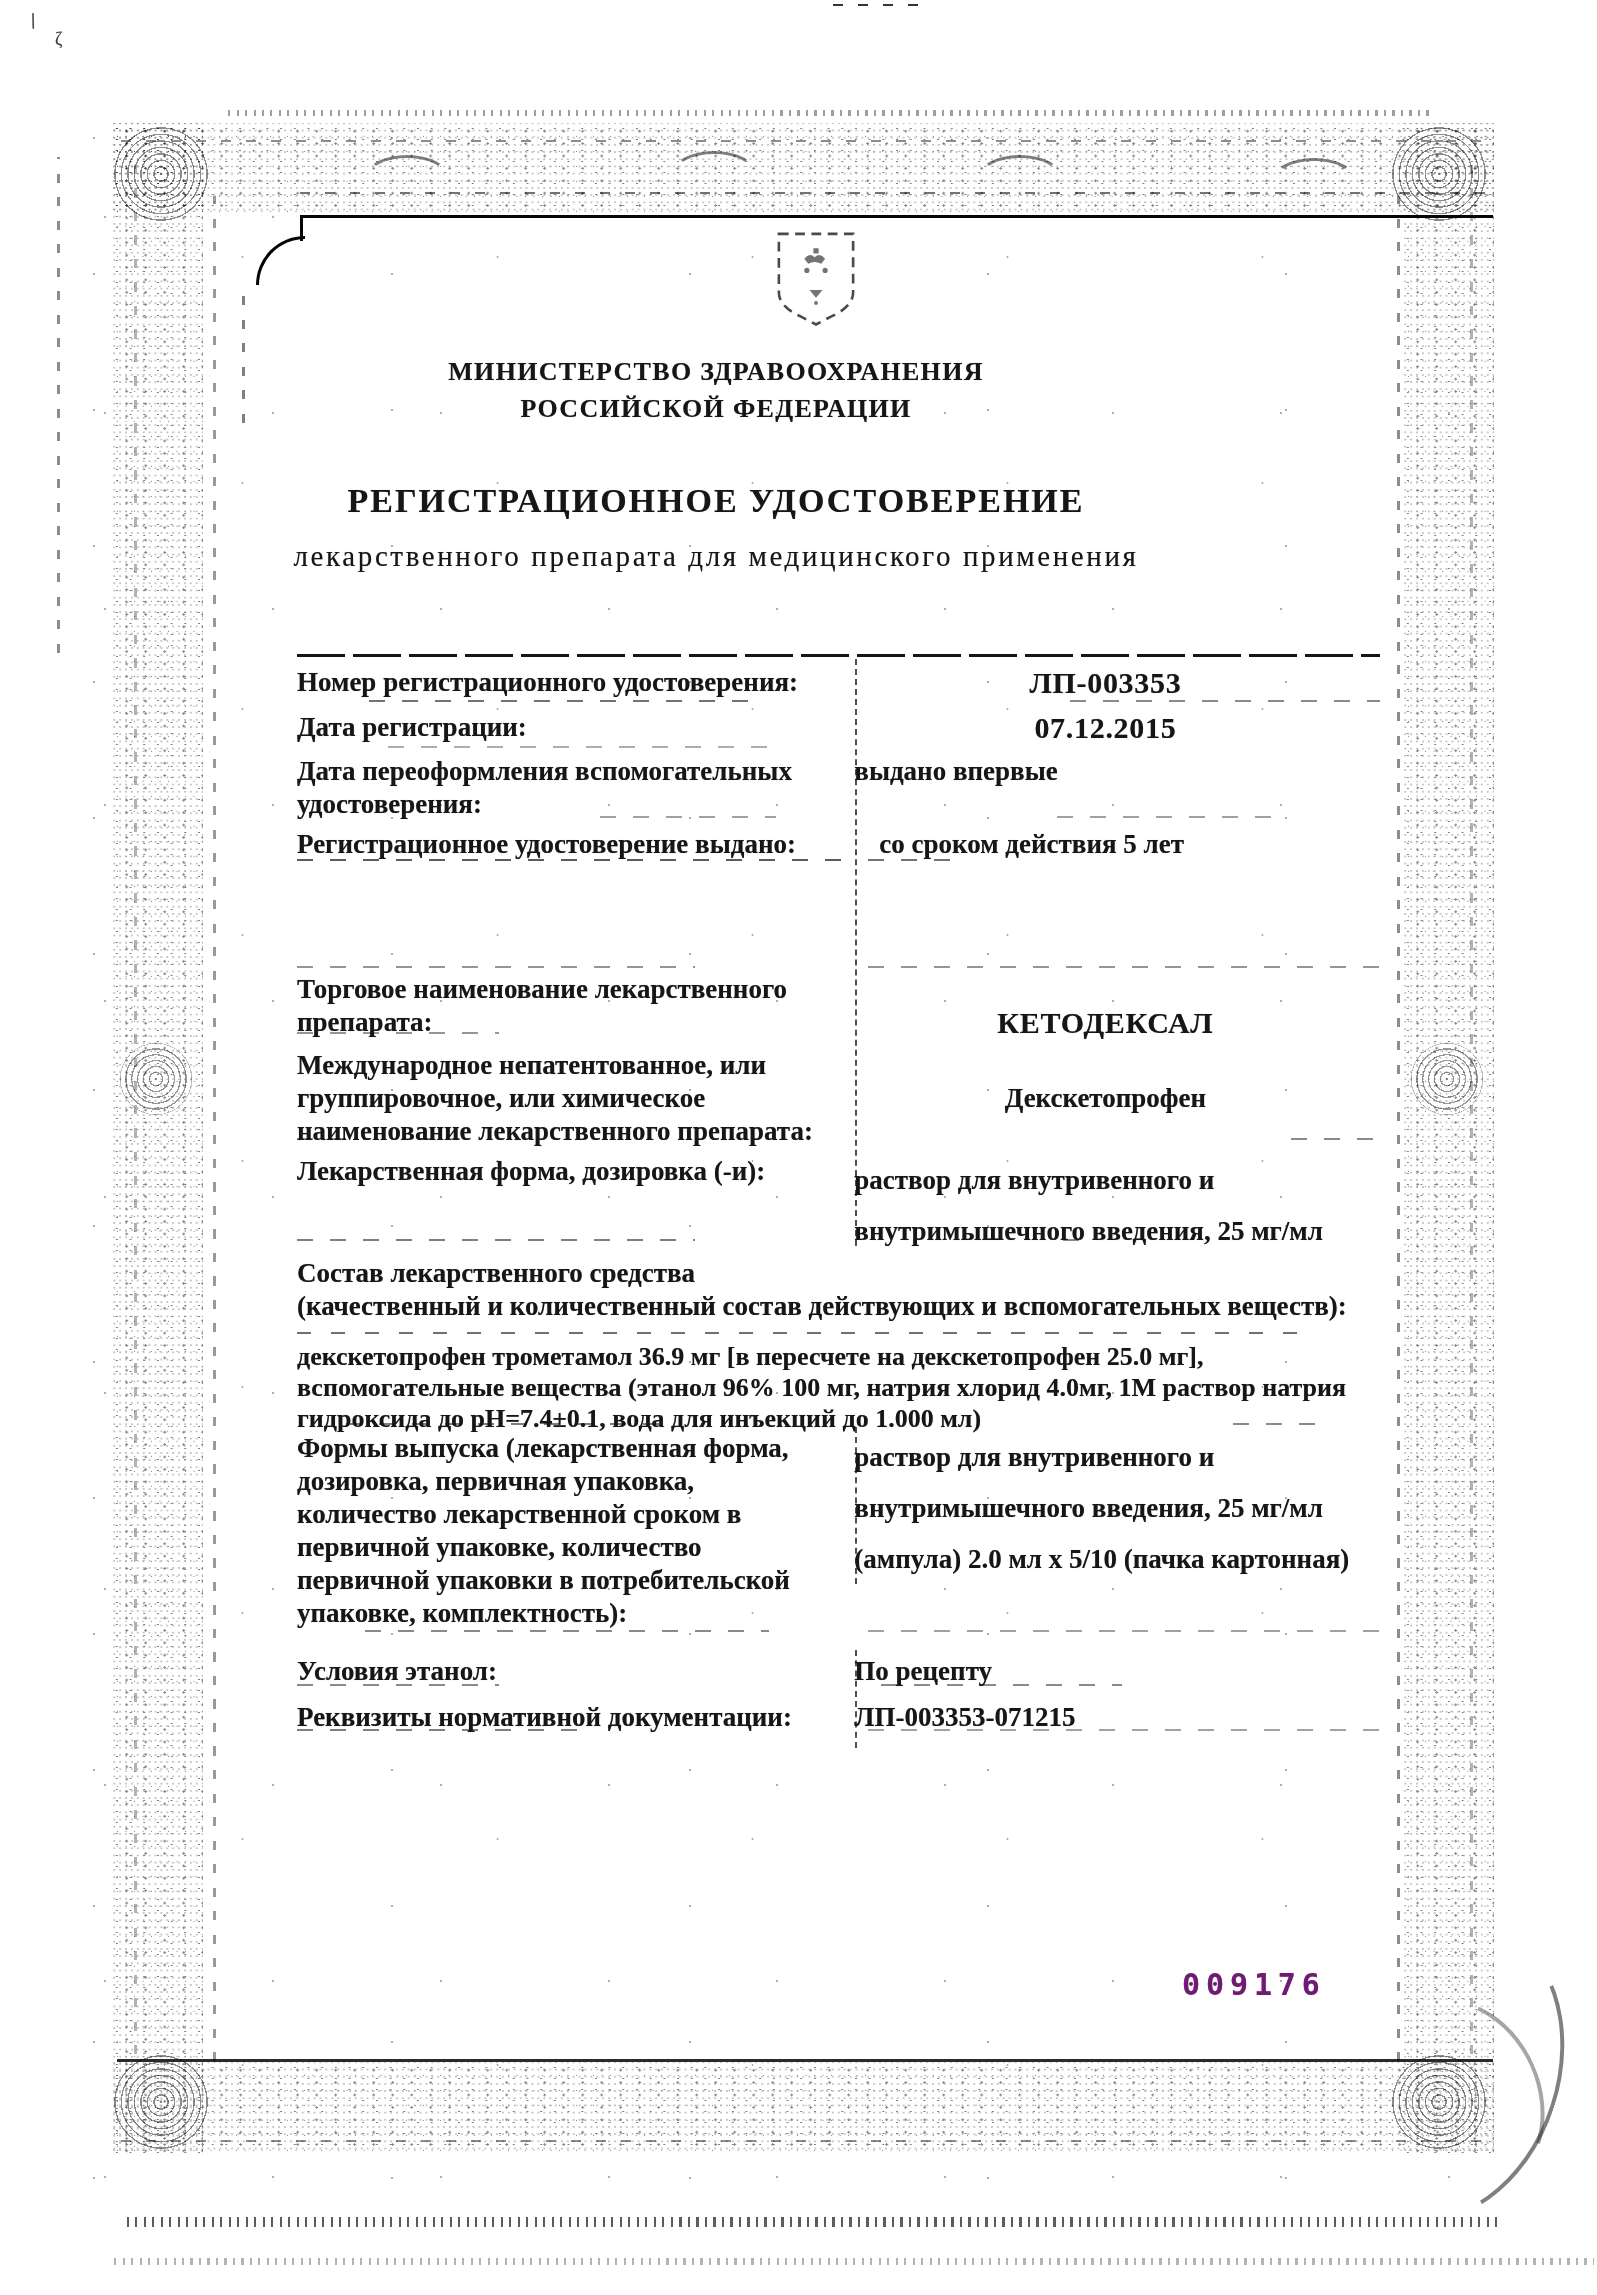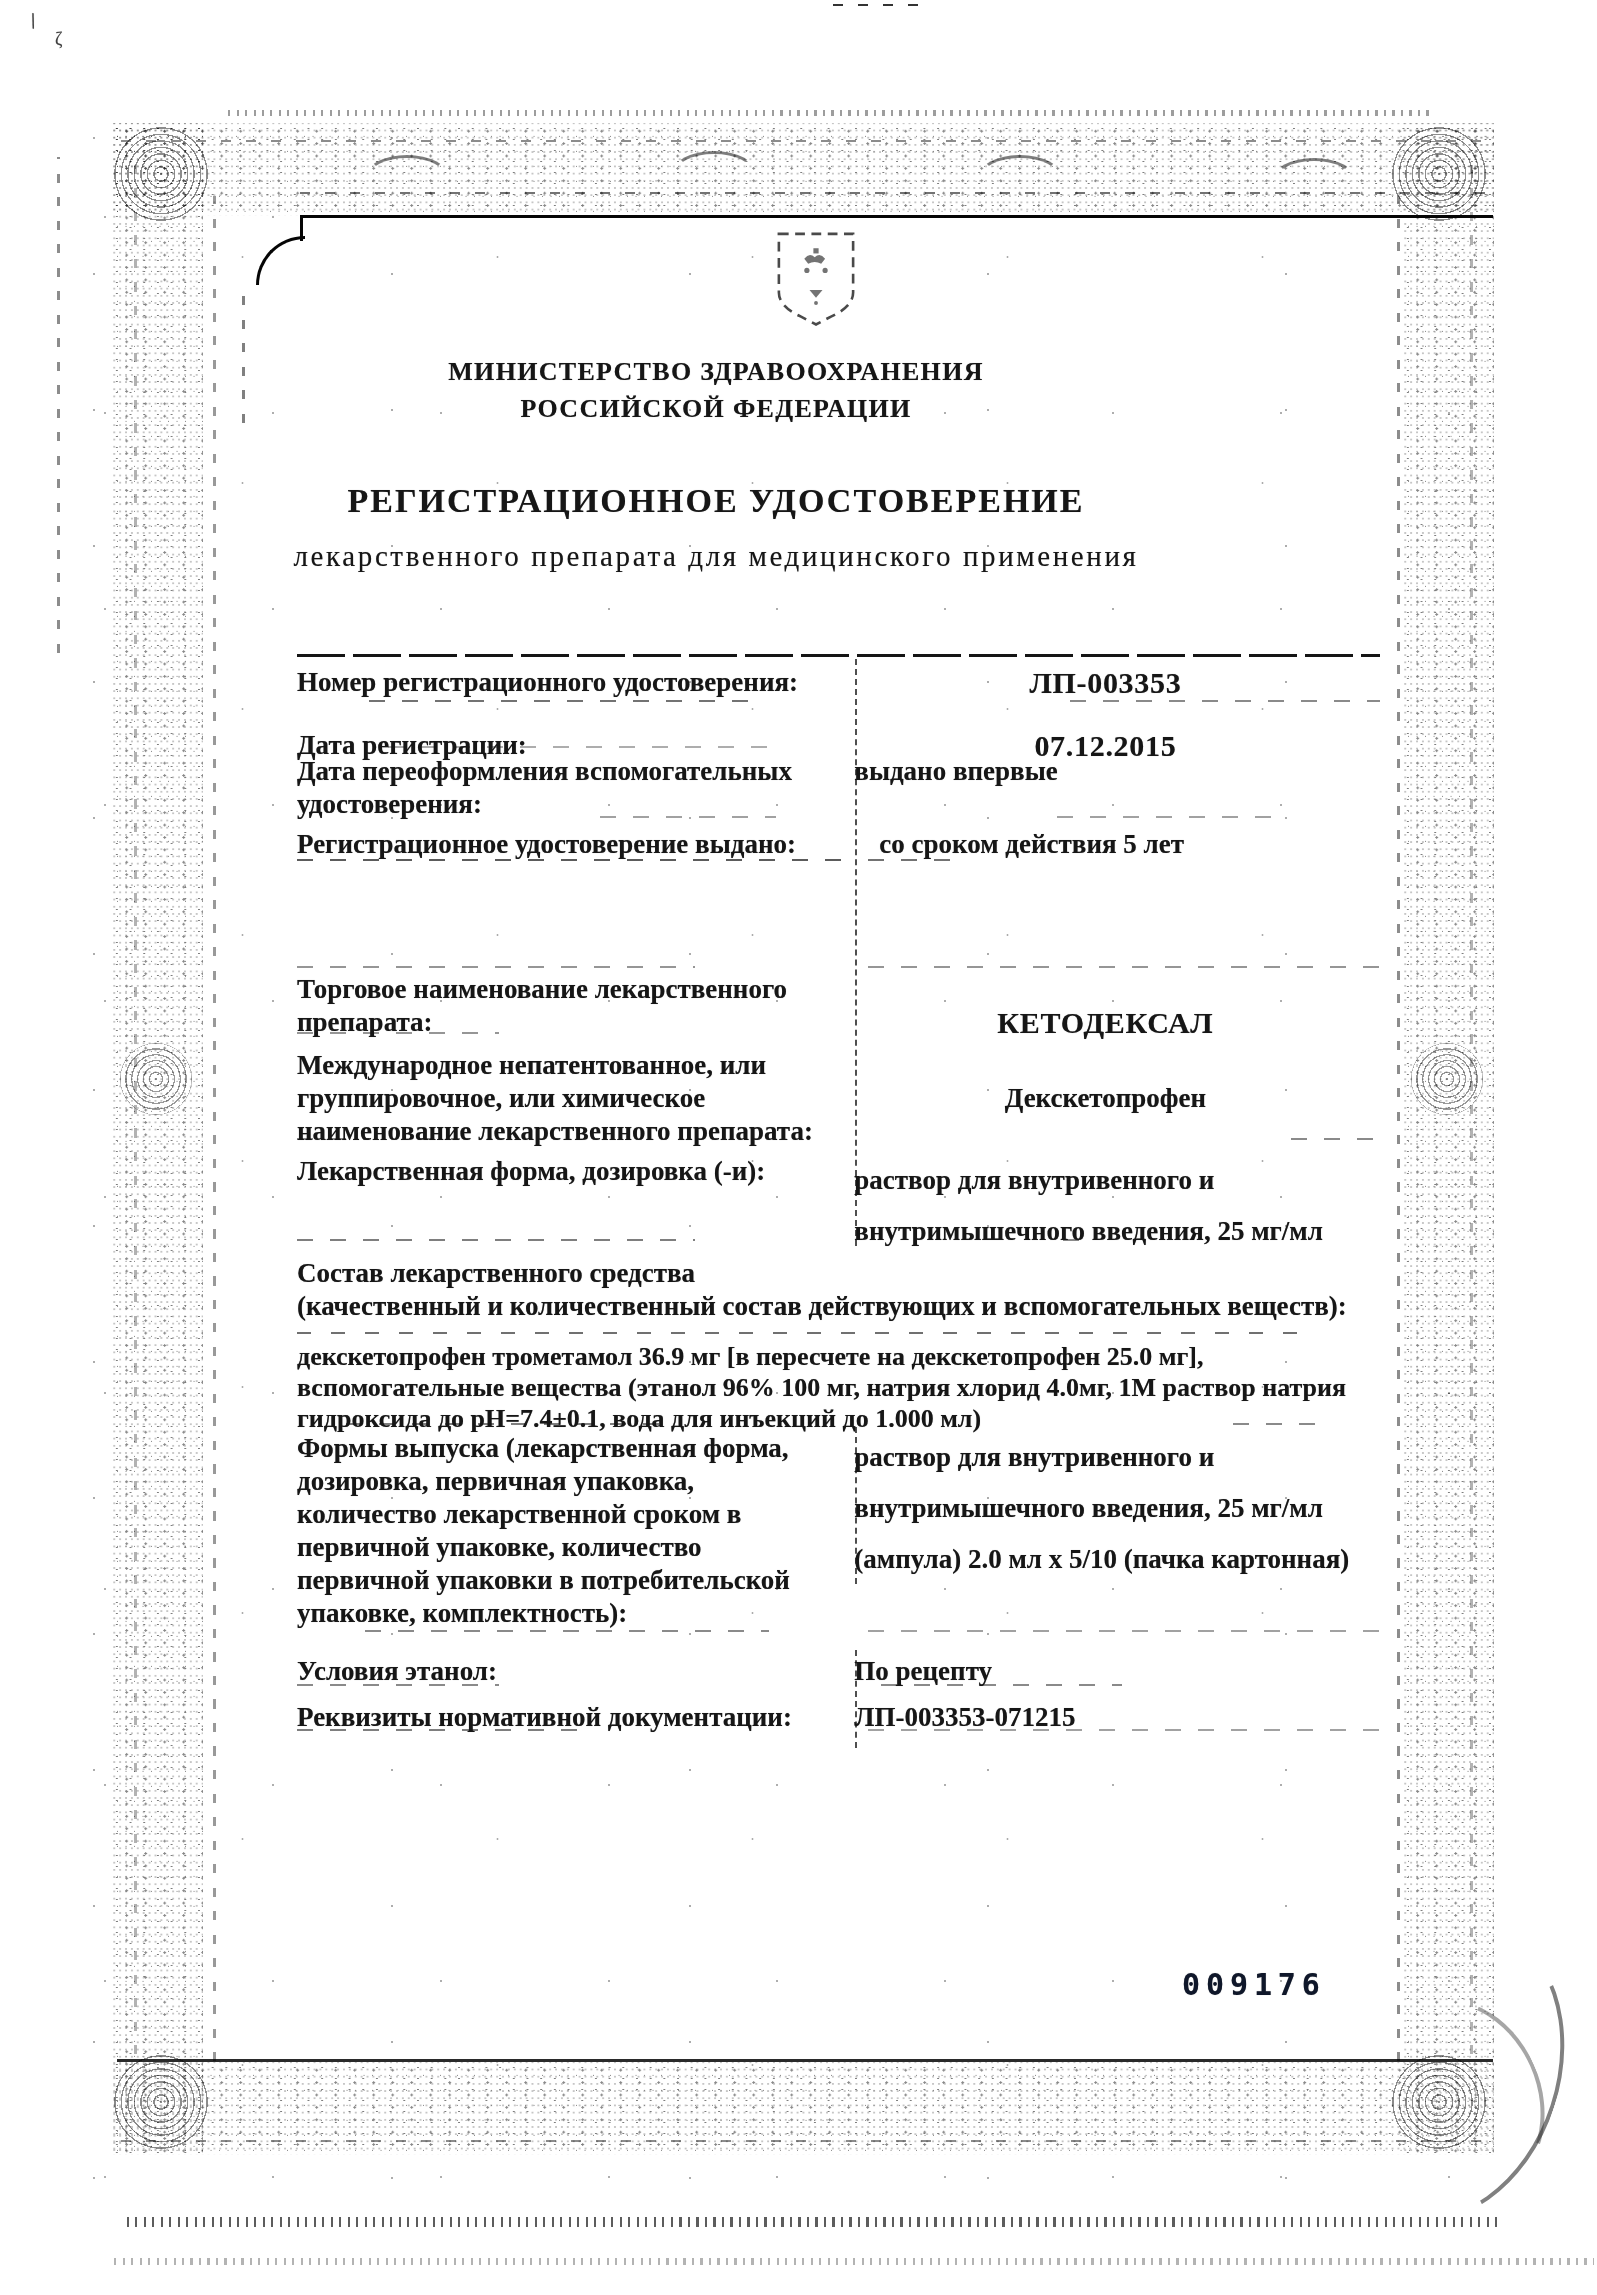--- a/index.html
+++ b/index.html
@@ -60,41 +60,41 @@
   .rtable{position:absolute;left:297px;top:654px;width:1083px;height:1109px;font-size:27px;}
   .row{position:absolute;left:0;width:1083px;display:flex;align-items:flex-start;}
   .cell{white-space:pre;line-height:33px;font-weight:bold;}
   .label{width:543px;padding-right:14.3px;box-sizing:border-box;white-space:pre-line;}
   .value{flex:1;padding-left:14.3px;box-sizing:border-box;white-space:pre-line;}
   .value.center{text-align:center;padding-right:23.5px;}
   .value.big{font-size:30px;letter-spacing:0.7px;}
   .lh64 .value{line-height:42px;}
   .lh78 .value{line-height:51px;}
   .voff1 .value{padding-top:33px;}
-  .r0{top:12.4px;}  .r1{top:75px;}  .r2{top:101px;} .r3{top:174px;gap:25px;}
+  .r0{top:12.4px;}  .r1{top:57px;}  .r2{top:101px;} .r3{top:174px;gap:25px;}
   .r4{top:213px;} .r5{top:319px;} .r6{top:395px;} .r7{top:501px;}
   .r8{top:778px;} .r9{top:1001px;} .r10{top:1047px;}
 
   .comp{position:absolute;left:0;top:603px;width:1096px;font-weight:bold;}
   .comp-head,.comp-sub{line-height:33px;white-space:pre;}
   .comp-sep{width:1004px;height:2px;margin:9px 0 6.5px 0;opacity:.6;
     background:repeating-linear-gradient(90deg,#111 0 14.3px,transparent 14.3px 34px);}
   .comp-text{line-height:31px;font-size:26px;white-space:pre;}
 
   .vdiv{position:absolute;left:558px;width:0;border-left:2px dashed rgba(35,35,35,.8);}
   .vd1{top:5.2px;height:587px;}
   .vd2{top:773px;height:157px;}
   .vd3{top:996px;height:98px;}
   .hsep{position:absolute;height:2px;opacity:.6;
     background:repeating-linear-gradient(90deg,#151515 0 15.7px,transparent 15.7px 33px);}
   .hsep.heavy{height:2.6px;opacity:.92;
     background:repeating-linear-gradient(90deg,#000 0 48px,transparent 48px 56px);}
 
   .serial{position:absolute;left:1182px;top:1967px;font-family:"DejaVu Sans Mono",monospace;
-    font-weight:bold;font-size:30px;letter-spacing:5.9px;color:#0f172a;}
+    font-weight:bold;font-size:30px;letter-spacing:5.9px;color:#701a75;}
 </style>
 </head>
 <body>
 
 <div class="page">
 
   <span class="mark" style="left:30px;top:7.8px;transform:rotate(18deg);">\</span>
   <span class="mark" style="left:55px;top:29px;font-size:18px;opacity:.8;">ζ</span>
   <div class="hdash abs" style="left:833px;top:3.9px;width:85px;opacity:.8;"></div>
   <div class="ticks" style="left:228px;top:110px;width:1206px;height:5.9px;opacity:.45;"></div>

